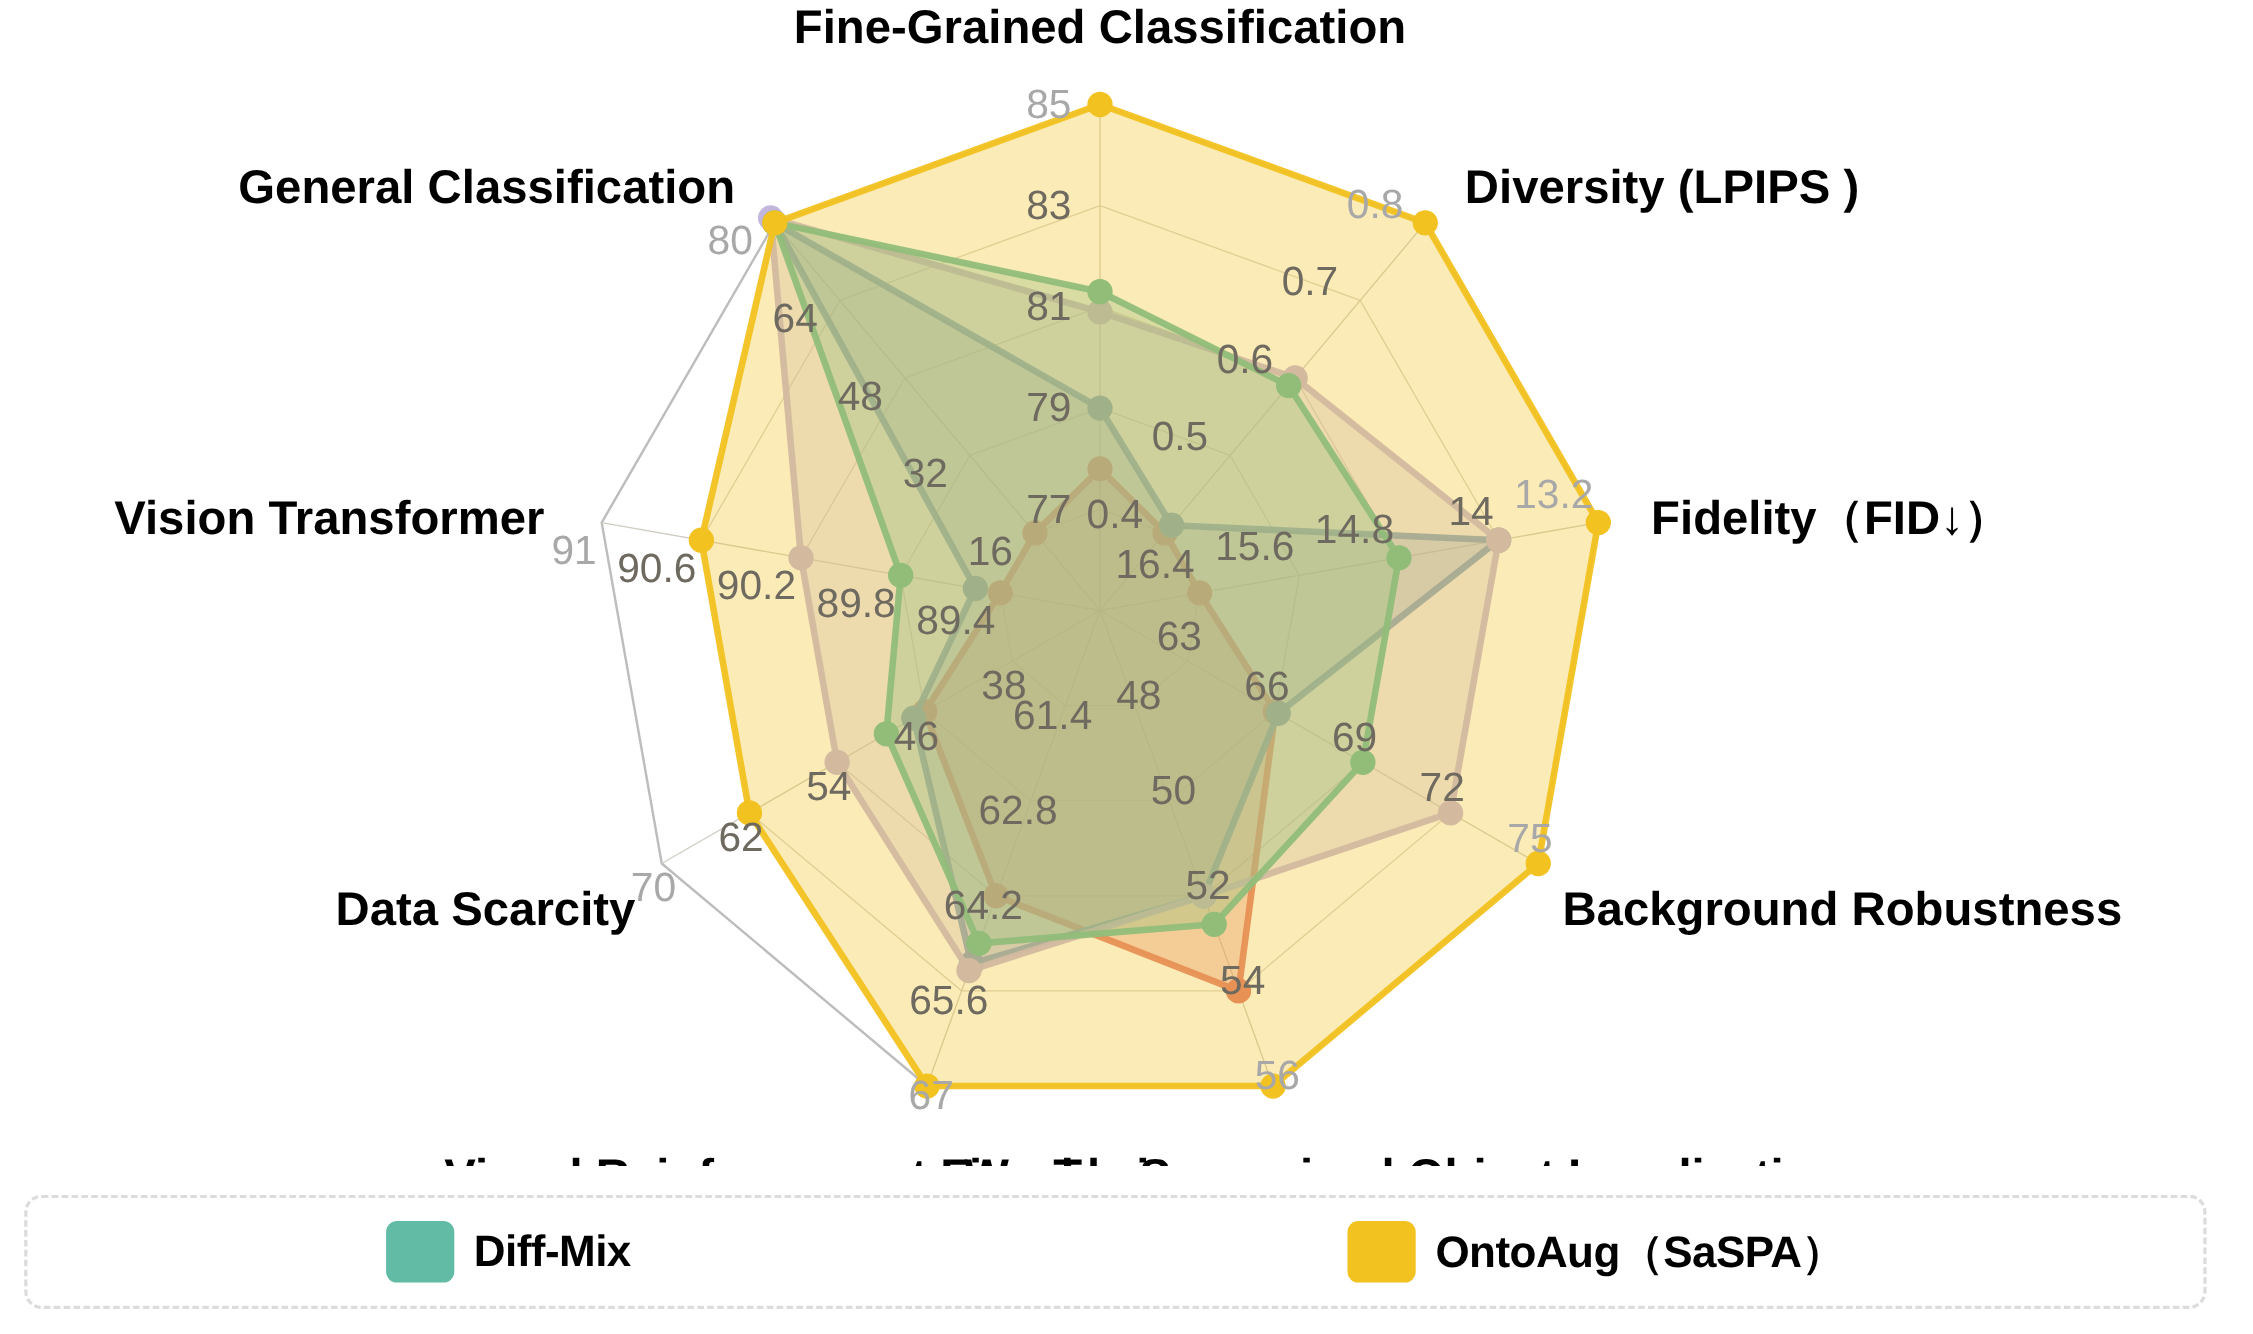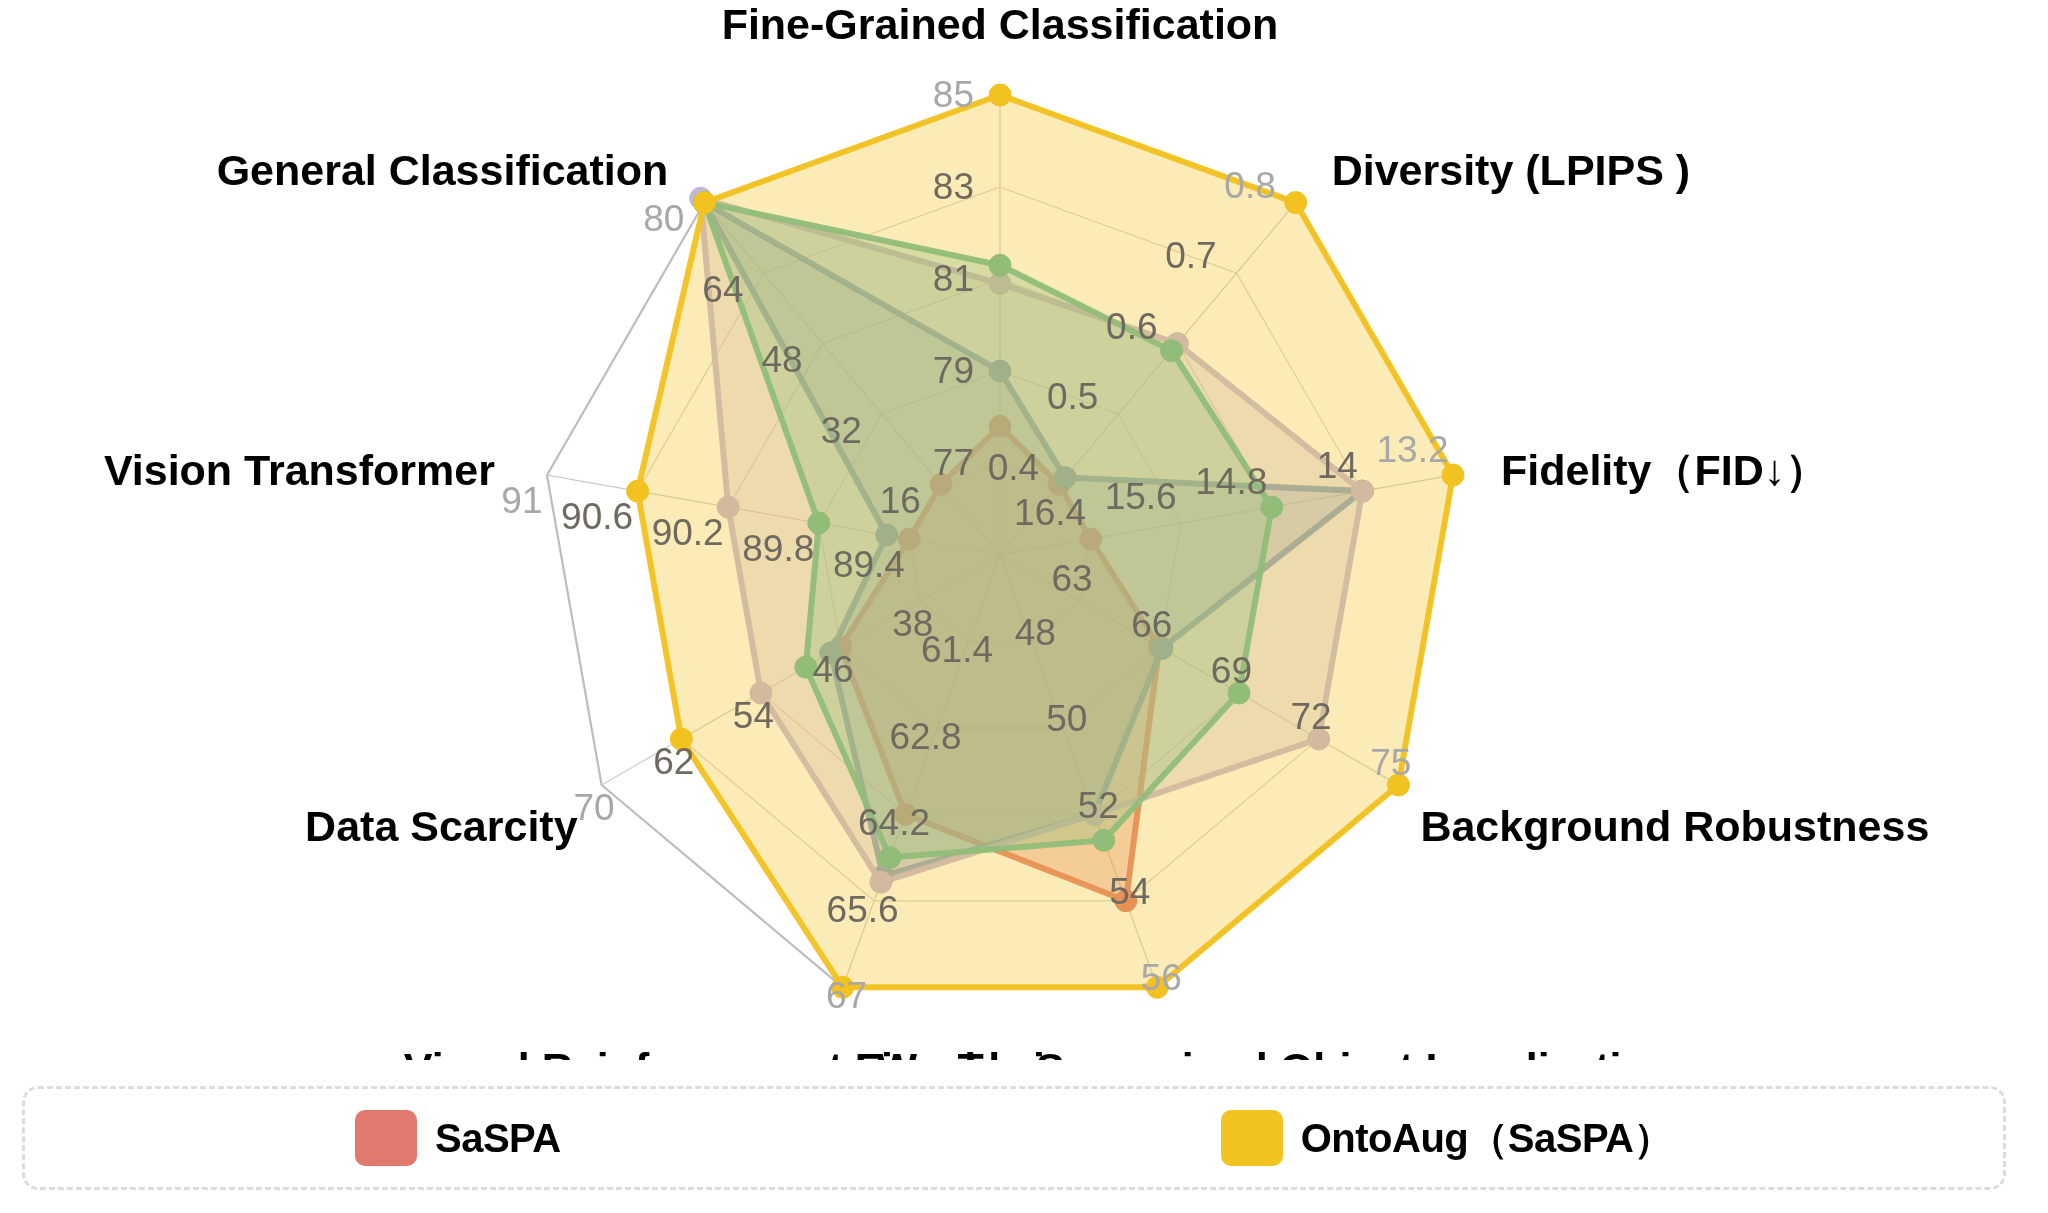--- a/index.html
+++ b/index.html
@@ -157,21 +157,21 @@
           <text x="750.7" y="1083.3" text-anchor="middle" font-size="43" class="axis-title">Visual Reinforcement Fine-Tuning</text>
           <text x="577.6" y="841.0" text-anchor="end" font-size="43" class="axis-title">Data Scarcity</text>
           <text x="495.0" y="485.1" text-anchor="end" font-size="43" class="axis-title">Vision Transformer</text>
           <text x="668.3" y="184.6" text-anchor="end" font-size="43" class="axis-title">General Classification</text>
         </g>
       </svg>
   </div>
 
   <div id="legend">
       <div class="legend-item">
-        <div class="legend-swatch" style="background: rgb(225, 121, 111);"></div>
-        <div class="legend-label">SaSPA</div>
+        <div class="legend-swatch" style="background: rgb(98, 187, 165);"></div>
+        <div class="legend-label">Diff-Mix</div>
       </div>
       <div class="legend-item">
         <div class="legend-swatch" style="background: rgb(242, 194, 32);"></div>
         <div class="legend-label">OntoAug（SaSPA）</div>
       </div>
     </div>
 </div>
 
 </body></html>

